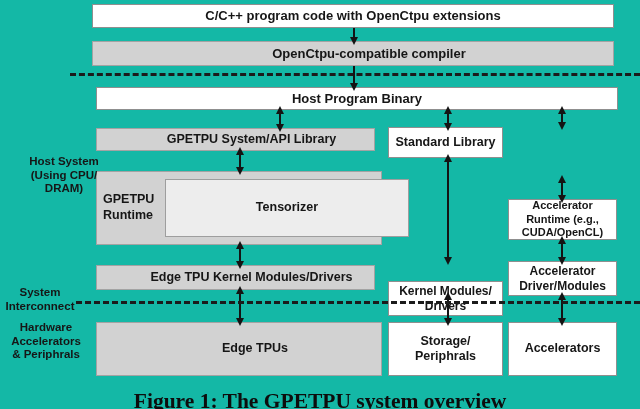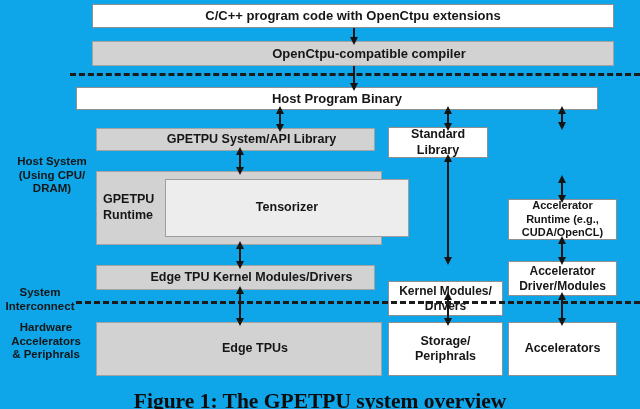--- a/index.html
+++ b/index.html
@@ -1,17 +1,17 @@
 <!DOCTYPE html>
 <html><head>
 <meta charset="utf-8">
 <style>
   html,body{margin:0;padding:0;background:#ffffff;}
   #figure{
-    position:relative;width:640px;height:409px;overflow:hidden;background:#0ea5e9;
+    position:relative;width:640px;height:409px;overflow:hidden;background:#14b8a6;
     font-family:"Liberation Sans","DejaVu Sans",sans-serif;color:#161616;
   }
   .box{
     position:absolute;box-sizing:border-box;border:1px solid #8f8f8f;background:#ffffff;
     display:flex;align-items:center;justify-content:center;text-align:center;
     font-weight:bold;white-space:pre-line;line-height:1.22;font-size:12.5px;
   }
   .gray{background:#d2d2d2;border-color:#a3a3a3;padding-left:32px;}
   .lite{background:#ededed;border-color:#9e9e9e;}
   .fs13{font-size:13px;}
@@ -44,29 +44,29 @@
   <div class="box fs13" style="left:92px;top:4px;width:522px;height:24px;">C/C++ program code with OpenCtpu extensions</div>
 
   <div class="arr head-bot" style="left:353px;top:28px;height:12px;"></div>
 
   <div class="box gray fs13" style="left:92px;top:41px;width:522px;height:25px;">OpenCtpu-compatible compiler</div>
 
   <div class="arr head-bot" style="left:353px;top:66px;height:20px;"></div>
 
   <div class="dash" style="left:70px;top:73px;width:570px;"></div>
 
-  <div class="box fs13" style="left:76px;top:87px;width:522px;height:23px;">Host Program Binary</div>
+  <div class="box fs13" style="left:96px;top:87px;width:522px;height:23px;">Host Program Binary</div>
 
   <div class="arr head-top head-bot" style="left:279px;top:111px;height:16px;"></div>
   <div class="arr head-top head-bot" style="left:447px;top:111px;height:15px;"></div>
   <div class="arr head-top head-bot" style="left:561px;top:111px;height:14px;"></div>
 
   <div class="box gray" style="left:96px;top:128px;width:279px;height:23px;">GPETPU System/API Library</div>
 
-  <div class="box" style="left:388px;top:127px;width:100px;height:31px;">Standard Library</div>
+  <div class="box" style="left:388px;top:127px;width:115px;height:31px;">Standard Library</div>
 
 
   <div class="arr head-top head-bot" style="left:239px;top:152px;height:18px;"></div>
 
   <div class="box gray" style="left:96px;top:171px;width:286px;height:74px;">
     <span class="rt-label">GPETPU
 Runtime</span>
     <div class="box lite" style="left:68px;top:7px;width:244px;height:58px;">Tensorizer</div>
   </div>
 
@@ -96,21 +96,21 @@
 
   <div class="dash" style="left:76px;top:301px;width:564px;z-index:4;"></div>
 
   <div class="box gray" style="left:96px;top:322px;width:286px;height:54px;">Edge TPUs</div>
 
   <div class="box" style="left:388px;top:322px;width:115px;height:54px;">Storage/
 Periphrals</div>
 
   <div class="box" style="left:508px;top:322px;width:109px;height:54px;">Accelerators</div>
 
-  <div class="sidelabel" style="left:5px;top:155px;width:94px;text-align:center;">Host System
+  <div class="sidelabel" style="left:17px;top:155px;width:94px;text-align:center;">Host System
 (Using CPU/
 DRAM)</div>
 
   <div class="sidelabel" style="left:0;top:286px;width:80px;">System
 Interconnect</div>
 
   <div class="sidelabel" style="left:0;top:321px;width:92px;">Hardware
 Accelerators
 &amp; Periphrals</div>
 

